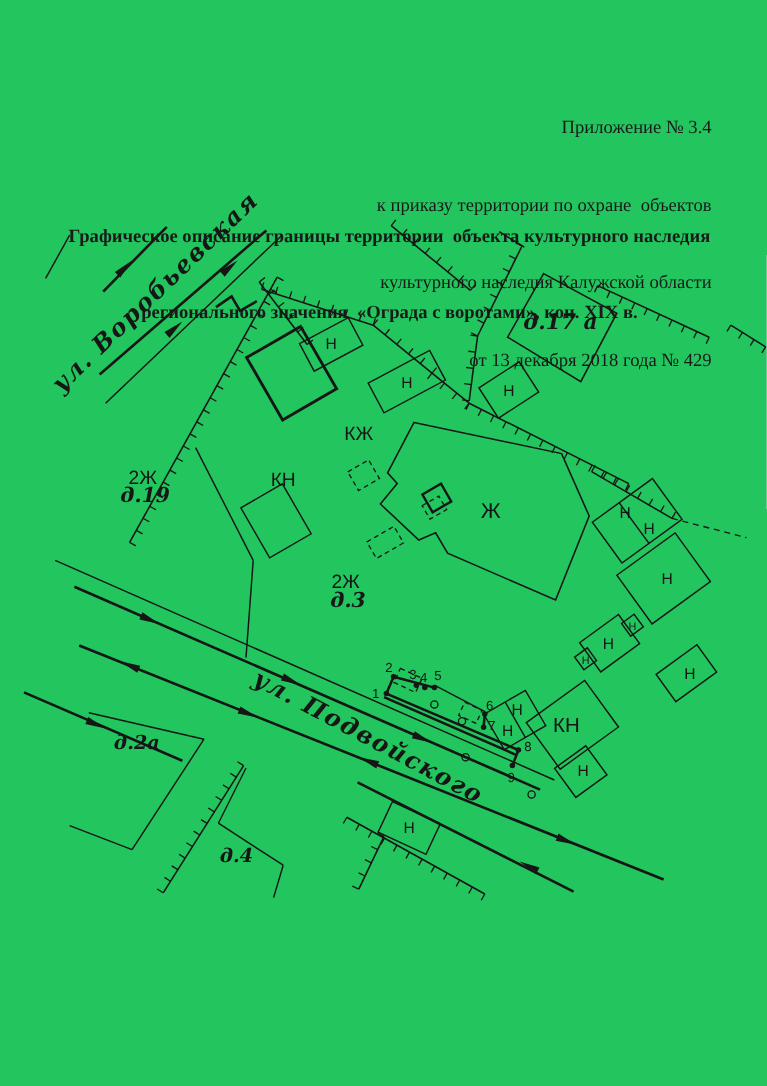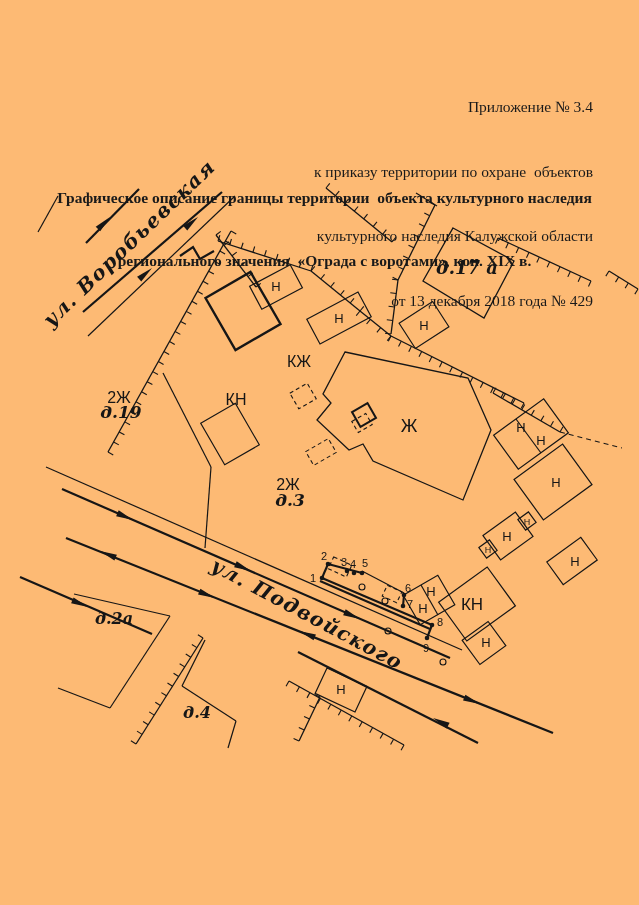--- a/index.html
+++ b/index.html
@@ -1,18 +1,18 @@
 <!DOCTYPE html>
 <html><head>
 <meta charset="utf-8">
 <style>
   html,body{margin:0;padding:0;background:#e8e8e8;}
   .page{
     position:relative;width:639px;height:905px;margin:0 auto;
-    background:#fdba74;overflow:hidden;
+    background:#22c55e;overflow:hidden;
     font-family:"Liberation Serif",serif;color:#1a1a1a;
   }
   .hdr{
     position:absolute;top:53px;right:46px;
     text-align:right;font-size:15.5px;line-height:21.5px;
     white-space:pre-wrap;
   }
   .ttl{
     position:absolute;top:145px;left:30px;right:20px;
     text-align:center;font-weight:bold;font-size:15.5px;line-height:21px;

